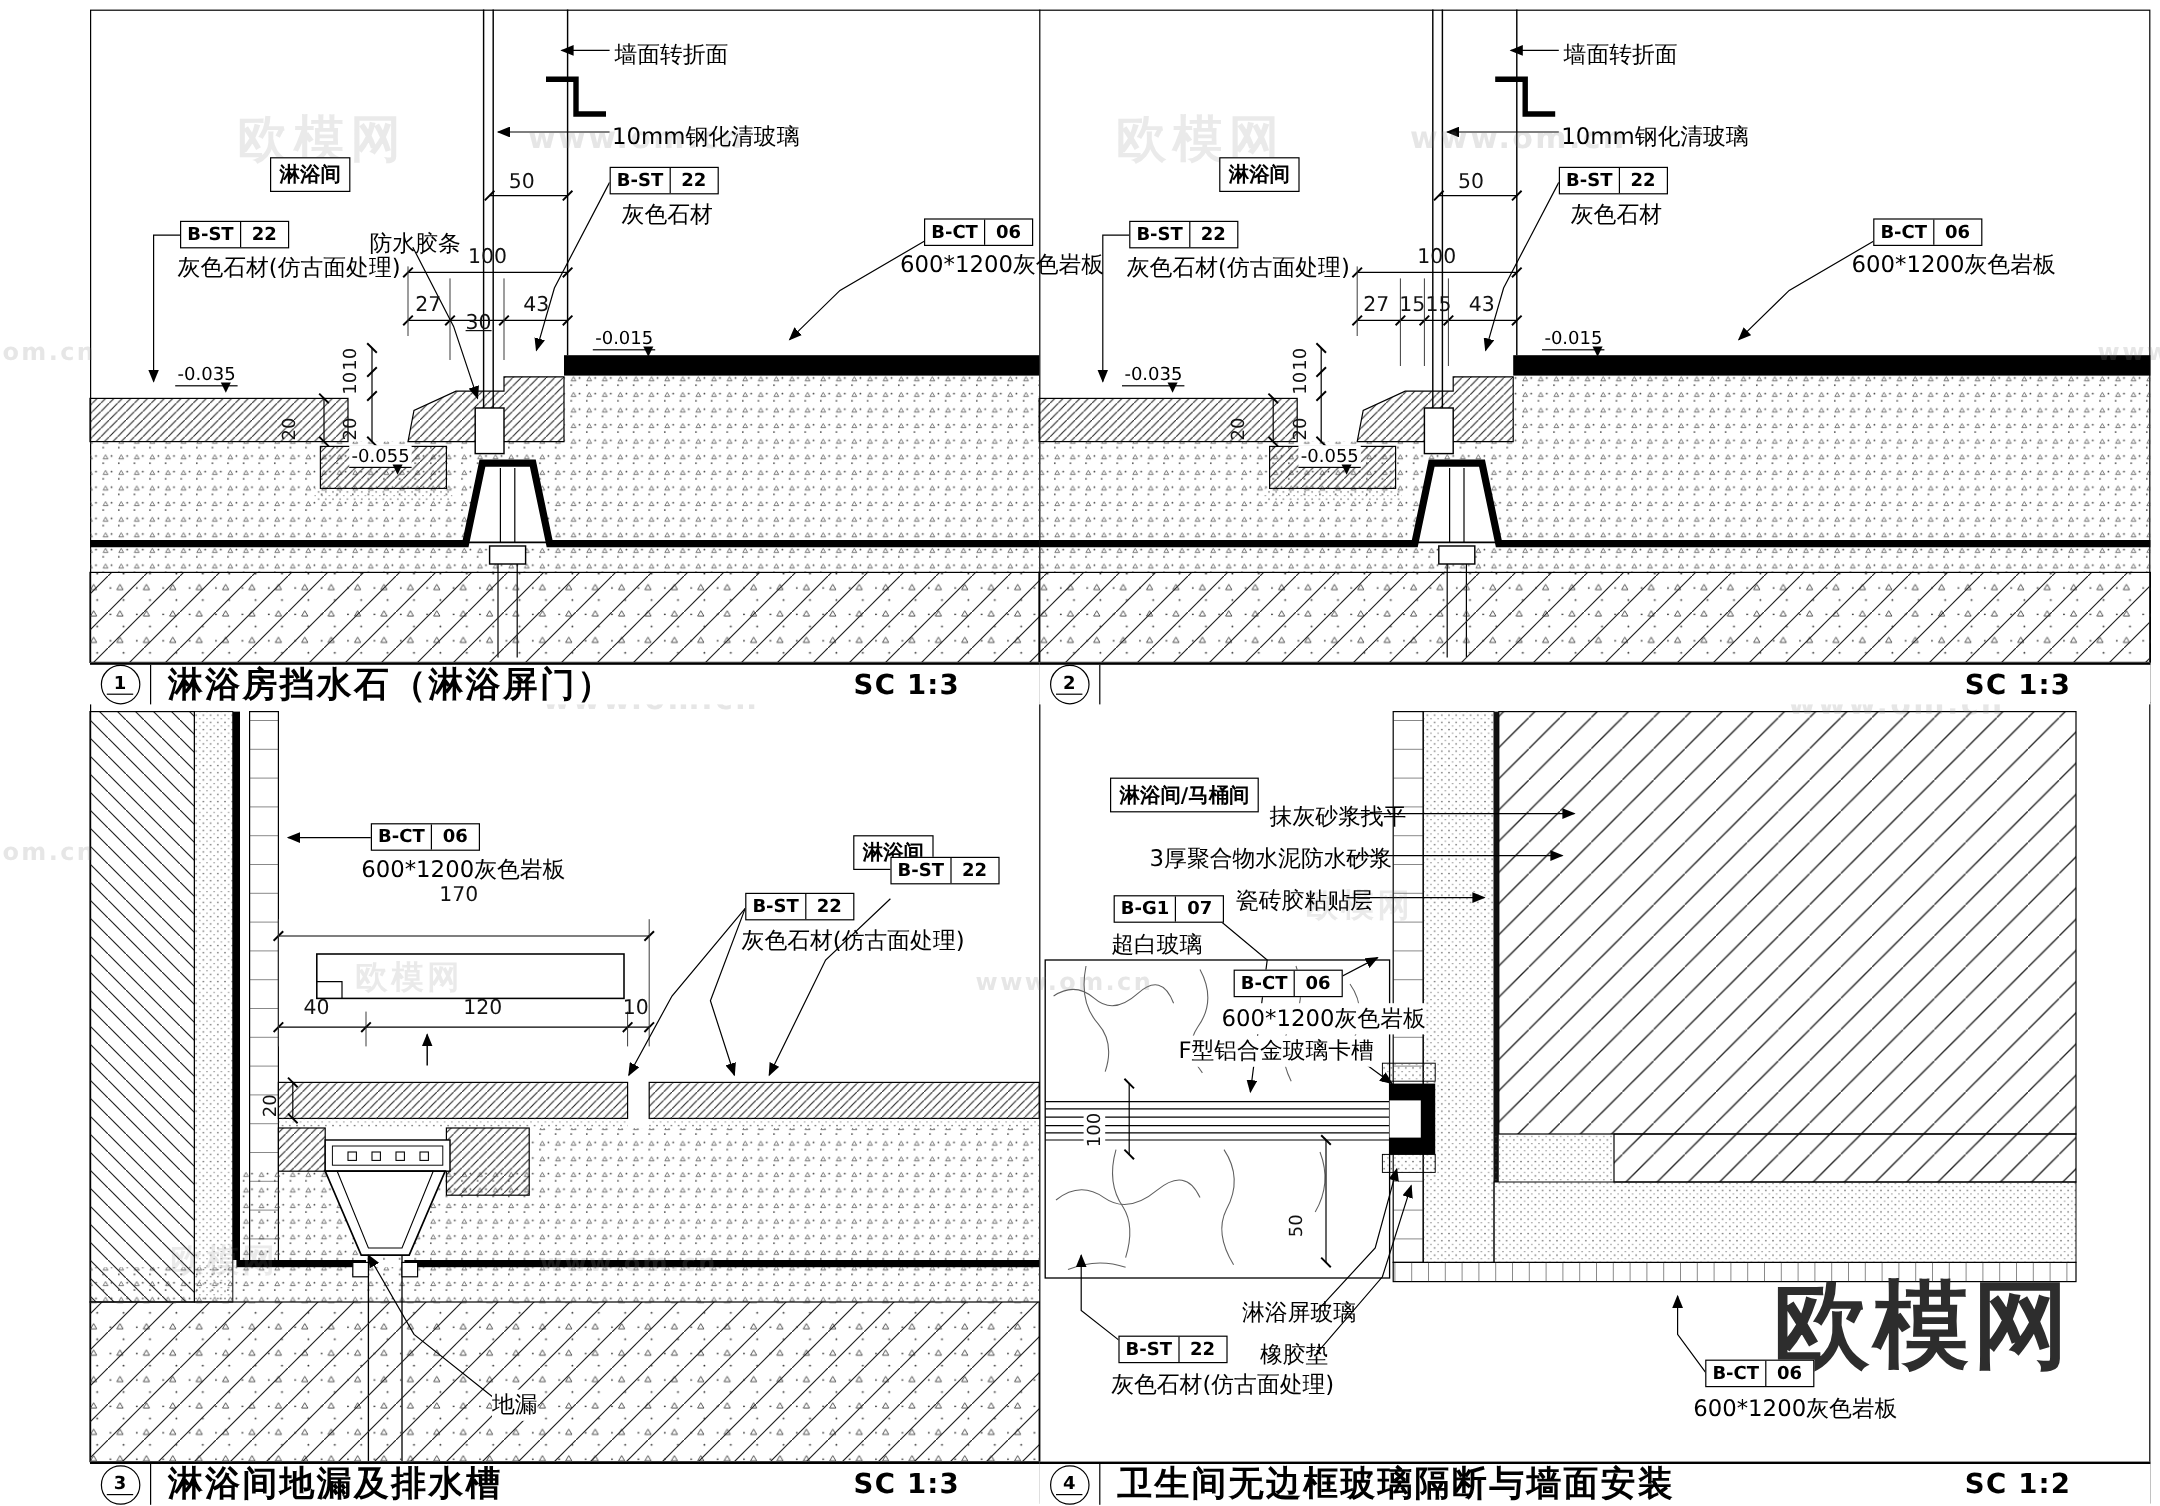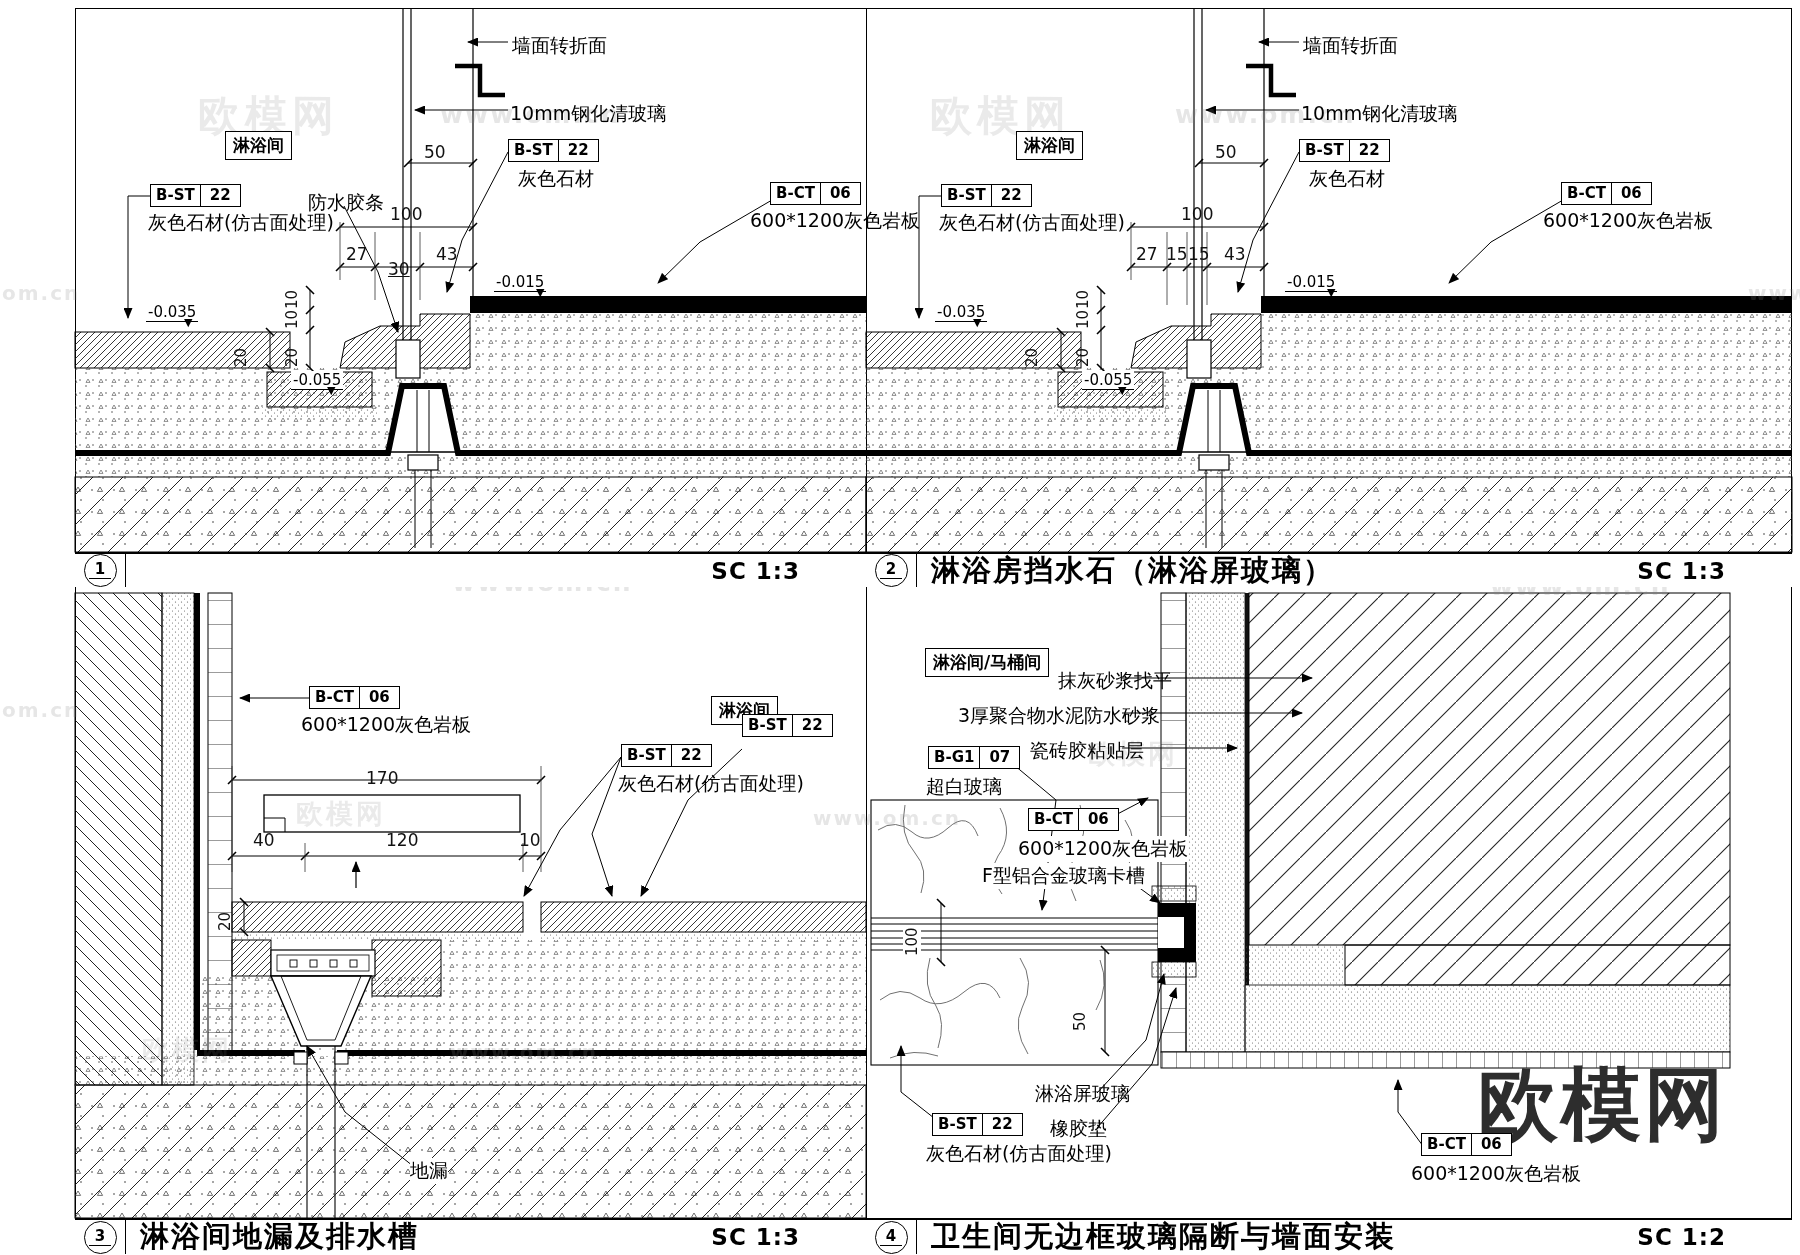--- a/index.html
+++ b/index.html
@@ -376,21 +376,21 @@
 <div class="abs room" style="left:711px;top:696px;">淋浴间</div>
 <div class="abs tag" style="left:621px;top:744px;">
   <span class="c1">B-ST</span>
     <span class="c2">22</span>
 </div>
 <span class="abs note" style="left:618px;top:771px;">灰色石材(仿古面处理)</span>
 <div class="abs tag" style="left:742px;top:714px;">
   <span class="c1">B-ST</span>
     <span class="c2">22</span>
 </div>
-<span class="abs dim" style="left:366px;top:768px;">170</span>
+<span class="abs dim" style="left:366px;top:736px;">170</span>
 <span class="abs dim" style="left:253px;top:830px;">40</span>
 <span class="abs dim" style="left:386px;top:830px;">120</span>
 <span class="abs dim" style="left:519px;top:830px;">10</span>
 <span class="abs dimv" style="left:234px;top:913px;">20</span>
 <span class="abs note" style="left:410px;top:1158px;background:#fff;">地漏</span>
 
 <div class="abs room" style="left:925px;top:648px;">淋浴间/马桶间</div>
 <span class="abs note" style="left:1030px;top:668px;margin-left:28px;">抹灰砂浆找平</span>
 <span class="abs note" style="left:958px;top:703px;">3厚聚合物水泥防水砂浆</span>
 <span class="abs note" style="left:1030px;top:738px;">瓷砖胶粘贴层</span>
@@ -420,30 +420,30 @@
 </div>
 <span class="abs note" style="left:1411px;top:1161px;z-index:8;background:#fff;">600*1200灰色岩板</span>
 
 <div class="abs titlebar" style="left:75px;top:552px;width:791px;height:33px;z-index:9;">
   <div class="tb-cell">
     <div class="bubble">
         <span class="num">1</span>
         <div class="bline"></div>
       </div>
   </div>
+  <span class="ptitle">淋浴房挡水石（淋浴屏门）</span>
   <span class="scale">SC 1:3</span>
 </div>
 <div class="abs titlebar" style="left:866px;top:552px;width:926px;height:33px;z-index:9;">
   <div class="tb-cell">
     <div class="bubble">
         <span class="num">2</span>
         <div class="bline"></div>
       </div>
   </div>
-  <span class="ptitle">淋浴房挡水石（淋浴屏玻璃）</span>
   <span class="scale">SC 1:3</span>
 </div>
 <div class="abs titlebar" style="left:75px;top:1218px;width:791px;height:34px;z-index:9;">
   <div class="tb-cell">
     <div class="bubble">
         <span class="num">3</span>
         <div class="bline"></div>
       </div>
   </div>
   <span class="ptitle">淋浴间地漏及排水槽</span>

